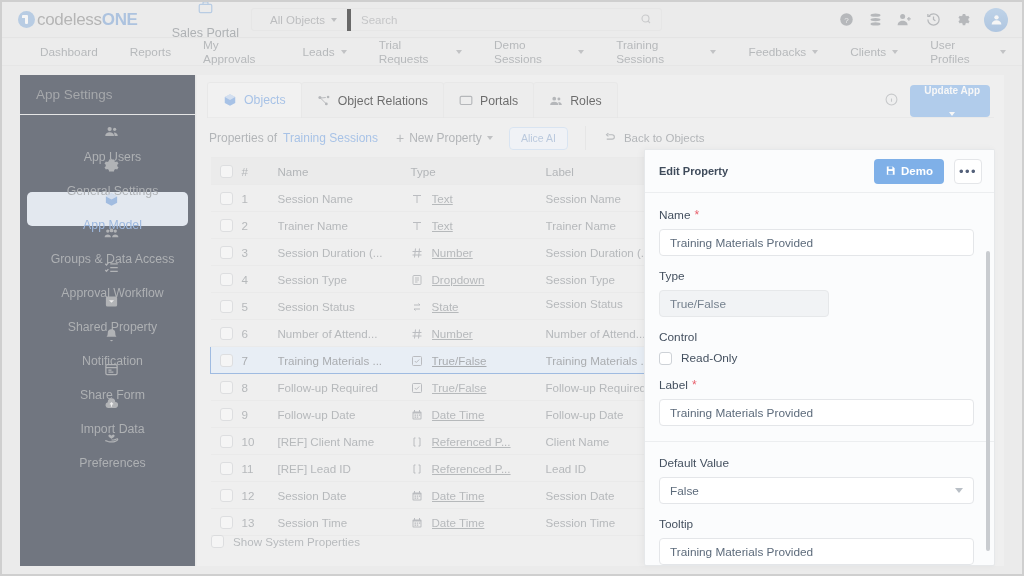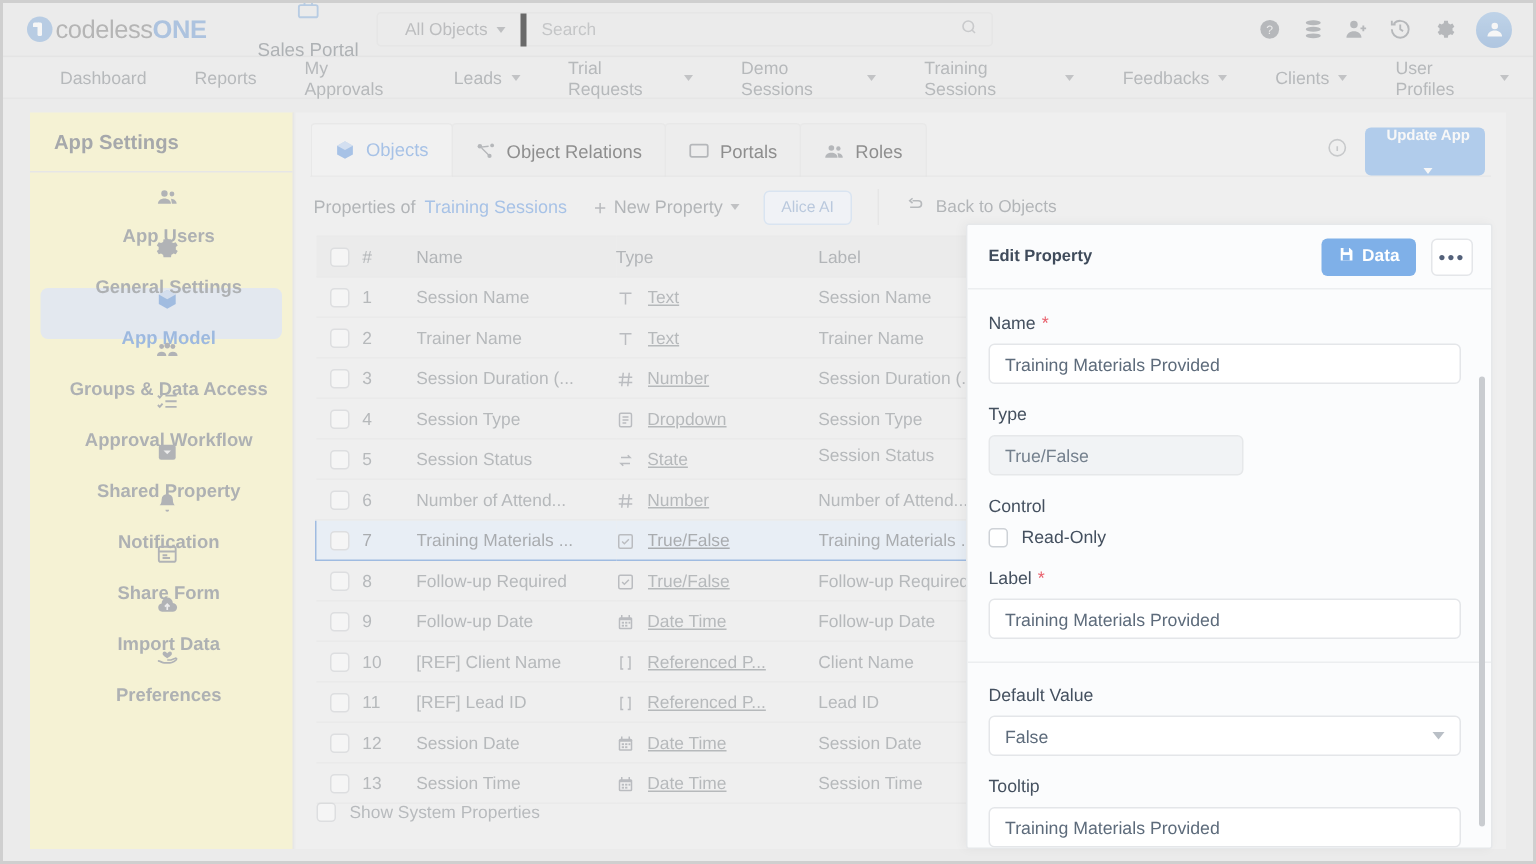--- a/index.html
+++ b/index.html
@@ -79,23 +79,22 @@
     opacity: .5;
   }
   .navitem {
     display:flex; align-items:center; gap:6px;
     font-size: 11.8px; color:#83888d; padding: 0 16px; height:100%;
   }
 
   
   .sidebar {
     position:absolute; left:18px; top:73px; width:176px; bottom:8px;
-    background:#fef9c3; border-right:1px solid #e4e4e4;
+    background:#0f172a; border-right:1px solid #e4e4e4;
     opacity:.55;
-    font-weight:bold;
   }
   .sidebar-title {
     height:40px; display:flex; align-items:center; padding-left:16px;
     font-size:13.5px; color:#6e7378; border-bottom:1px solid #e3e3e3;
   }
   .side-list { padding-top: 9px; }
   .side-item {
     display:flex; align-items:center; gap:11px;
     height: 34px; margin: 0 7px; padding-left: 10px;
     border-radius: 5px; font-size: 12.3px; color:#7d8287;flex-direction:column;
@@ -108,21 +107,21 @@
   .main {
     position:absolute; left:195px; top:73px; right:18px; bottom:8px;
     background:#efefef;
   }
   .tabstrip {
     position:absolute; left:10px; top:7px; height:36px;
     display:flex; align-items:flex-end; opacity:.55;
   }
   .tab {
     display:flex; align-items:center; gap:7px;
-    height:36px; padding: 0 15px; font-size:12.3px; color:#404040;
+    height:36px; padding: 0 15px; font-size:12.3px; color:#000000;
     border:1px solid #e4e4e4; border-bottom:none; background:#ececec;
     border-radius: 3px 3px 0 0; margin-right:-1px;
   }
   .tab.active { background:#f4f4f4; color:#6d9ee0; border-bottom: 1px solid #f4f4f4; }
   .tab.active .tabicon { color:#6d9ee0; }
   .tabicon { display:flex; align-items:center; color:#878b90; }
   .tabs-underline {
     position:absolute; left:10px; top:42px; right:10px; height:1px;
     background:#e4e4e4; opacity:.55;
   }
@@ -909,21 +908,21 @@
       <span class="ep-title">Edit Property</span>
       <div class="ep-actions">
         <div class="save-btn">
           <span>
             <svg width="11" height="11" viewBox="0 0 24 24" fill="#ffffff">
                 <path d="M4 3h13l4 4v14H4z"></path>
                 <rect x="8" y="3" width="8" height="6" fill="#7fb0e8"></rect>
                 <rect x="7" y="13" width="10" height="8" fill="#7fb0e8"></rect>
               </svg>
           </span>
-          <span>Data</span>
+          <span>Demo</span>
         </div>
         <div class="more-btn">
           <span>•••</span>
         </div>
       </div>
     </div>
 
     <div class="ep-body">
       <div class="ep-scroll"></div>
 

